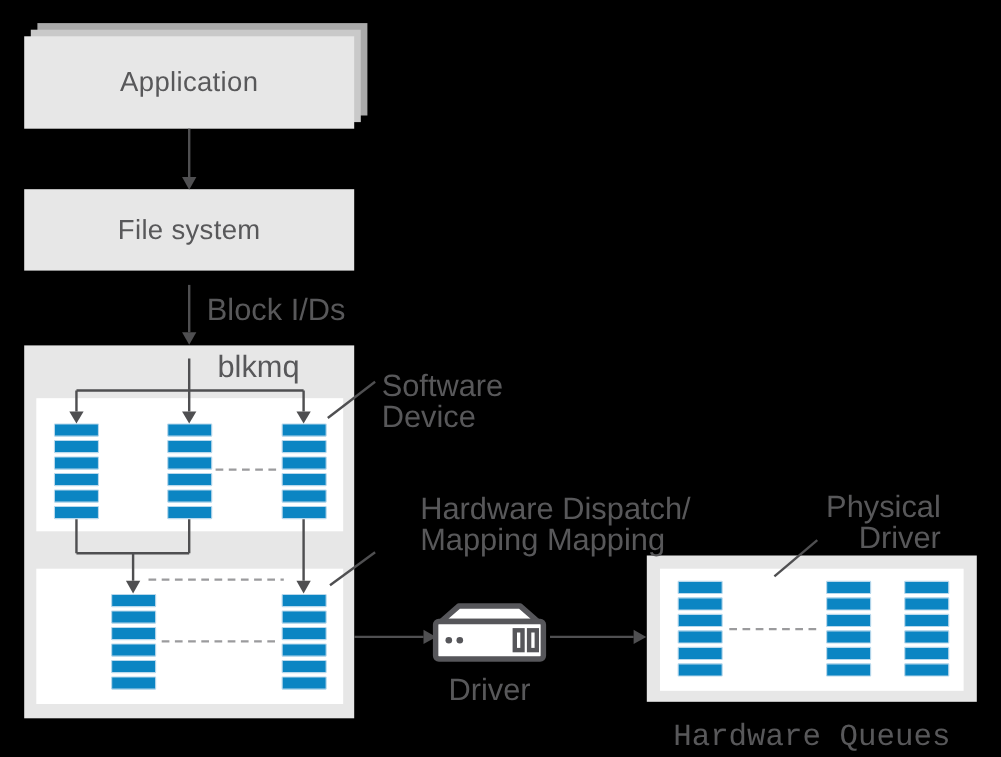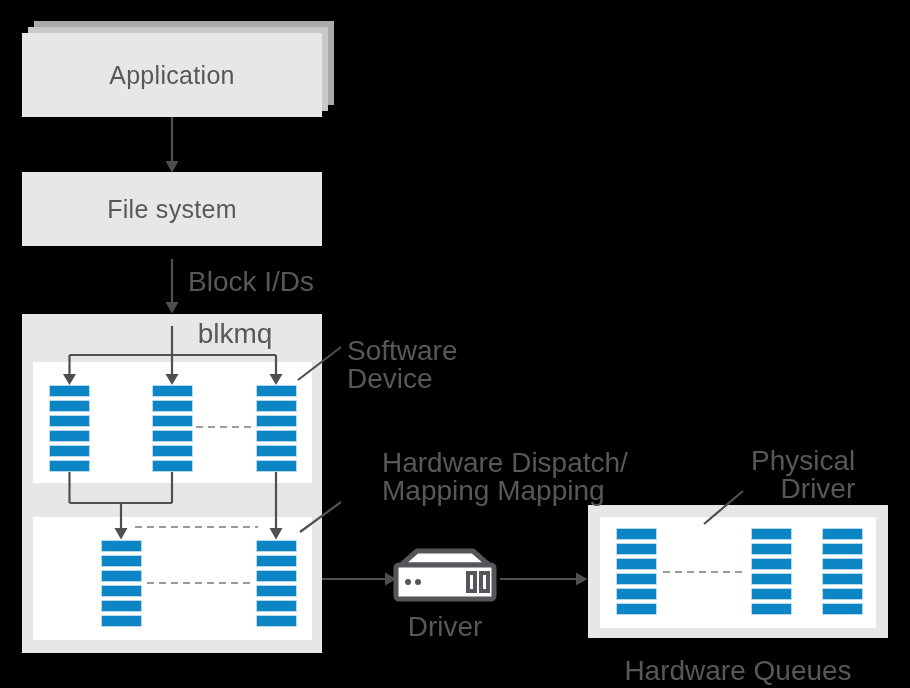--- a/index.html
+++ b/index.html
@@ -181,15 +181,15 @@
     <div>Mapping Mapping</div>
   </div>
 
   <div class="ann" style="left:751px;top:447px;text-align:right;">
     <div>Physical</div>
     <div>Driver</div>
   </div>
 
   <div class="ann center" style="left:393px;top:601px;width:104px;">Driver</div>
 
-  <div class="ann center" style="left:588px;top:645px;width:300px;">Hardware Queues</div>
+  <div class="ann center" style="left:588px;top:645px;width:300px;font-family:Liberation Mono, monospace;">Hardware Queues</div>
 
 </div>
 
 </body></html>

